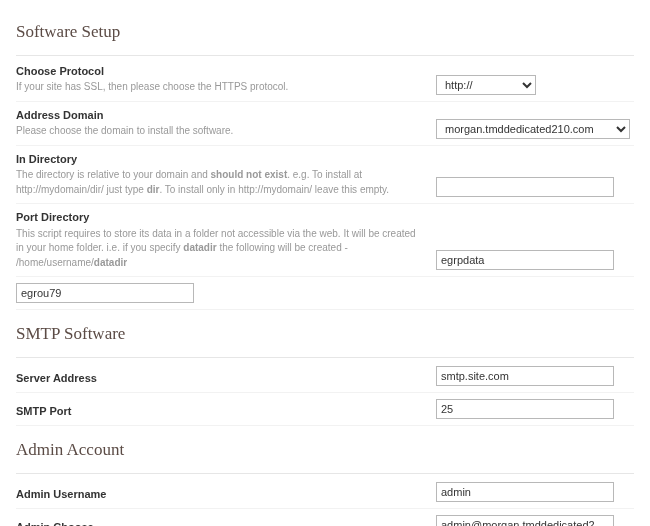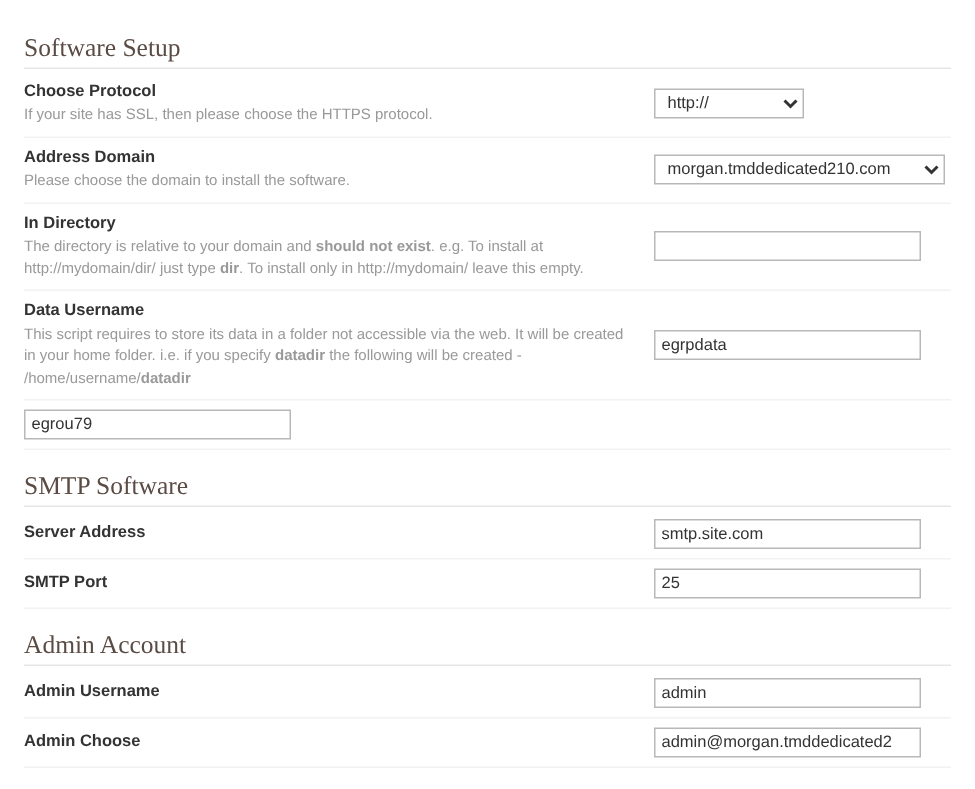--- a/index.html
+++ b/index.html
@@ -11,26 +11,26 @@
     padding: 8px 16px 16px 16px;
     width: 650px;
     background: #fff;
   }
   h2.section {
     font-family: Georgia, "Times New Roman", serif;
     font-weight: normal;
     font-size: 17px;
     color: #5b4b45;
     margin: 14px 0 2px 0;
-    padding-bottom: 3px;
+    padding-bottom: 13px;
     border-bottom: 1px solid #e6e6e6;
   }
   .row {
     display: flex;
-    align-items: center;
+    align-items: flex-end;
     border-bottom: 1px solid #f2f2f2;
     padding: 6px 0;
   }
   .row:last-child { border-bottom: none; }
   .label-col {
     flex: 0 0 420px;
     padding-right: 12px;
   }
   .field-col {
     flex: 0 0 190px;
@@ -96,21 +96,21 @@
     <div class="field-label">In Directory</div>
     <div class="field-help"><span>The directory is relative to your domain and </span><b>should not exist</b><span>. e.g. To install at http://mydomain/dir/ just type </span><b>dir</b><span>. To install only in http://mydomain/ leave this empty.</span></div>
   </div>
   <div class="field-col">
     <input type="text" value="" style="">
   </div>
 </div>
 
 <div class="row">
   <div class="label-col">
-    <div class="field-label">Data Username</div>
+    <div class="field-label">Port Directory</div>
     <div class="field-help"><span>This script requires to store its data in a folder not accessible via the web. It will be created in your home folder. i.e. if you specify </span><b>datadir</b><span> the following will be created - /home/username/</span><b>datadir</b></div>
   </div>
   <div class="field-col">
     <input type="text" value="egrpdata" style="">
   </div>
 </div>
 
 <div class="row">
   <div class="field-col">
     <input type="text" value="egrou79" style="">

